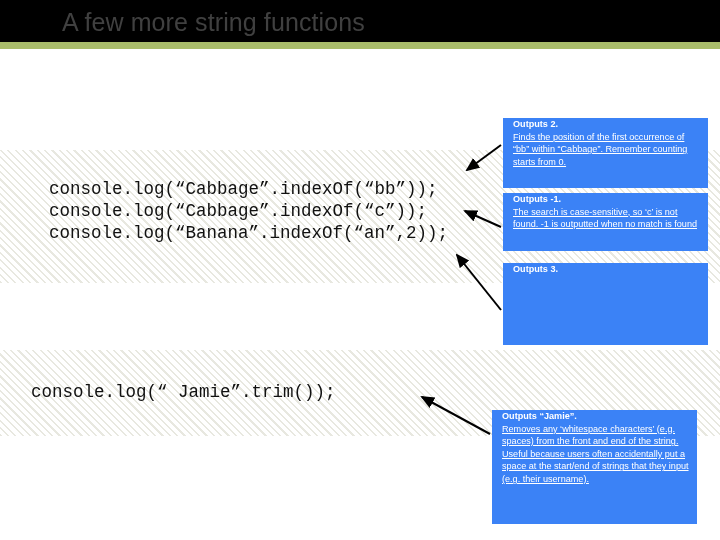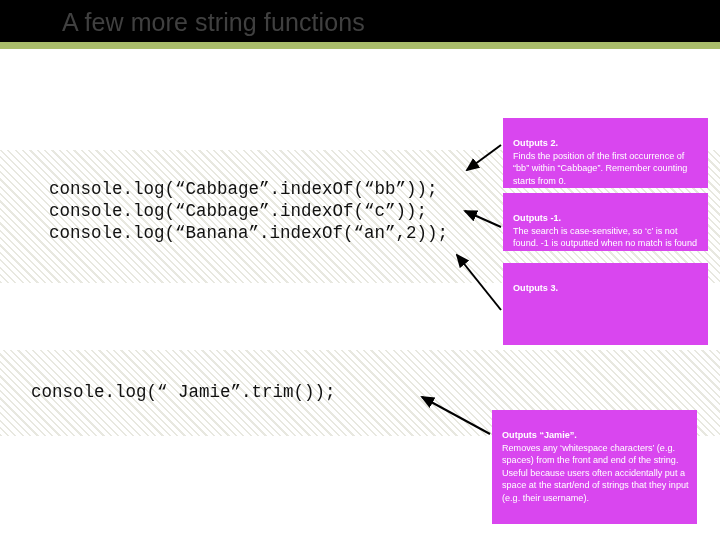--- a/index.html
+++ b/index.html
@@ -56,33 +56,34 @@
     color:#111111;
     white-space:pre;
     letter-spacing:0px;
   }
   #code-block-1{left:49px;top:178px;}
   #code-block-2{left:31px;top:381px;}
 
   
   .callout{
     position:absolute;
-    background:#d946ef;
+    background:#3b82f6;
     color:#ffffff;
     box-sizing:border-box;
-    padding:19px 8px 5px 10px;
+    padding:0 8px 5px 10px;
     font-size:9.1px;
     line-height:12.6px;
   }
   .callout .c-title{
     font-weight:bold;
     display:block;
   }
   .callout .c-body{
     display:block;
+    text-decoration:underline;
   }
   #callout-1{left:503px;top:118px;width:205px;height:70px;}
   #callout-2{left:503px;top:193px;width:205px;height:58px;}
   #callout-3{left:503px;top:263px;width:205px;height:82px;}
   #callout-4{left:492px;top:398px;width:205px;height:114px;margin-top:12px;}
 
   
   .arrow-svg{
     position:absolute;
     overflow:visible;

